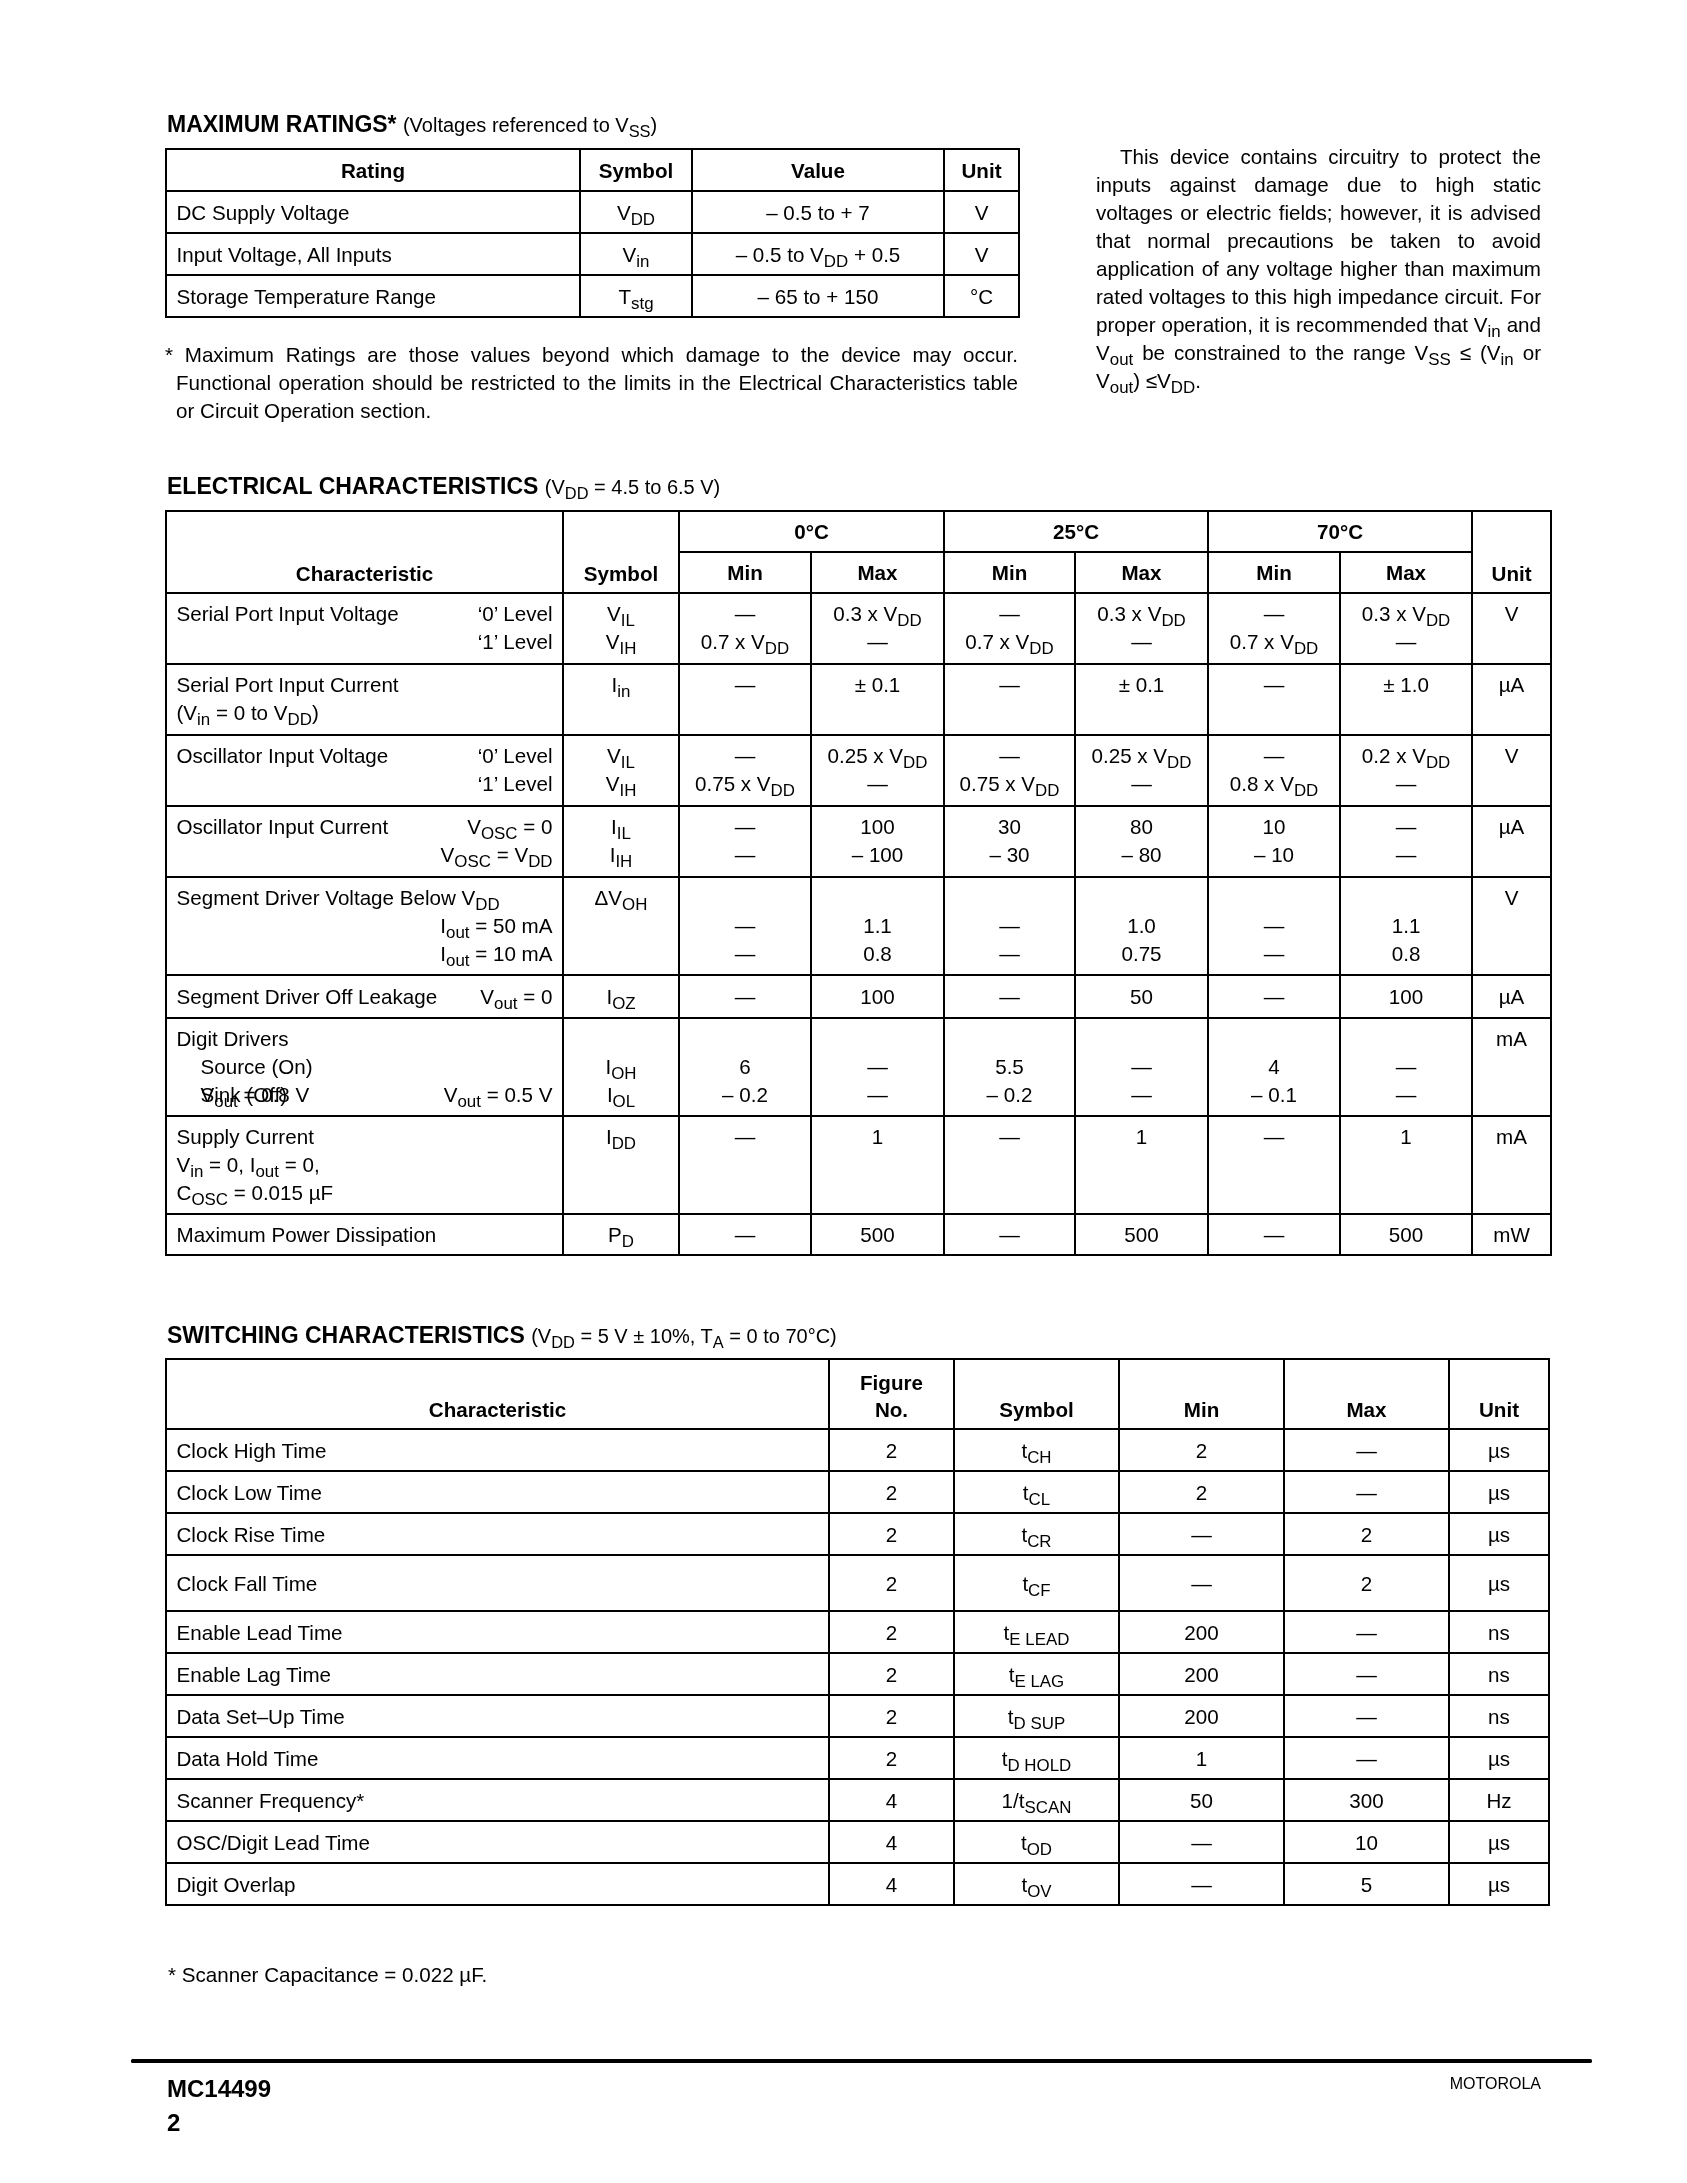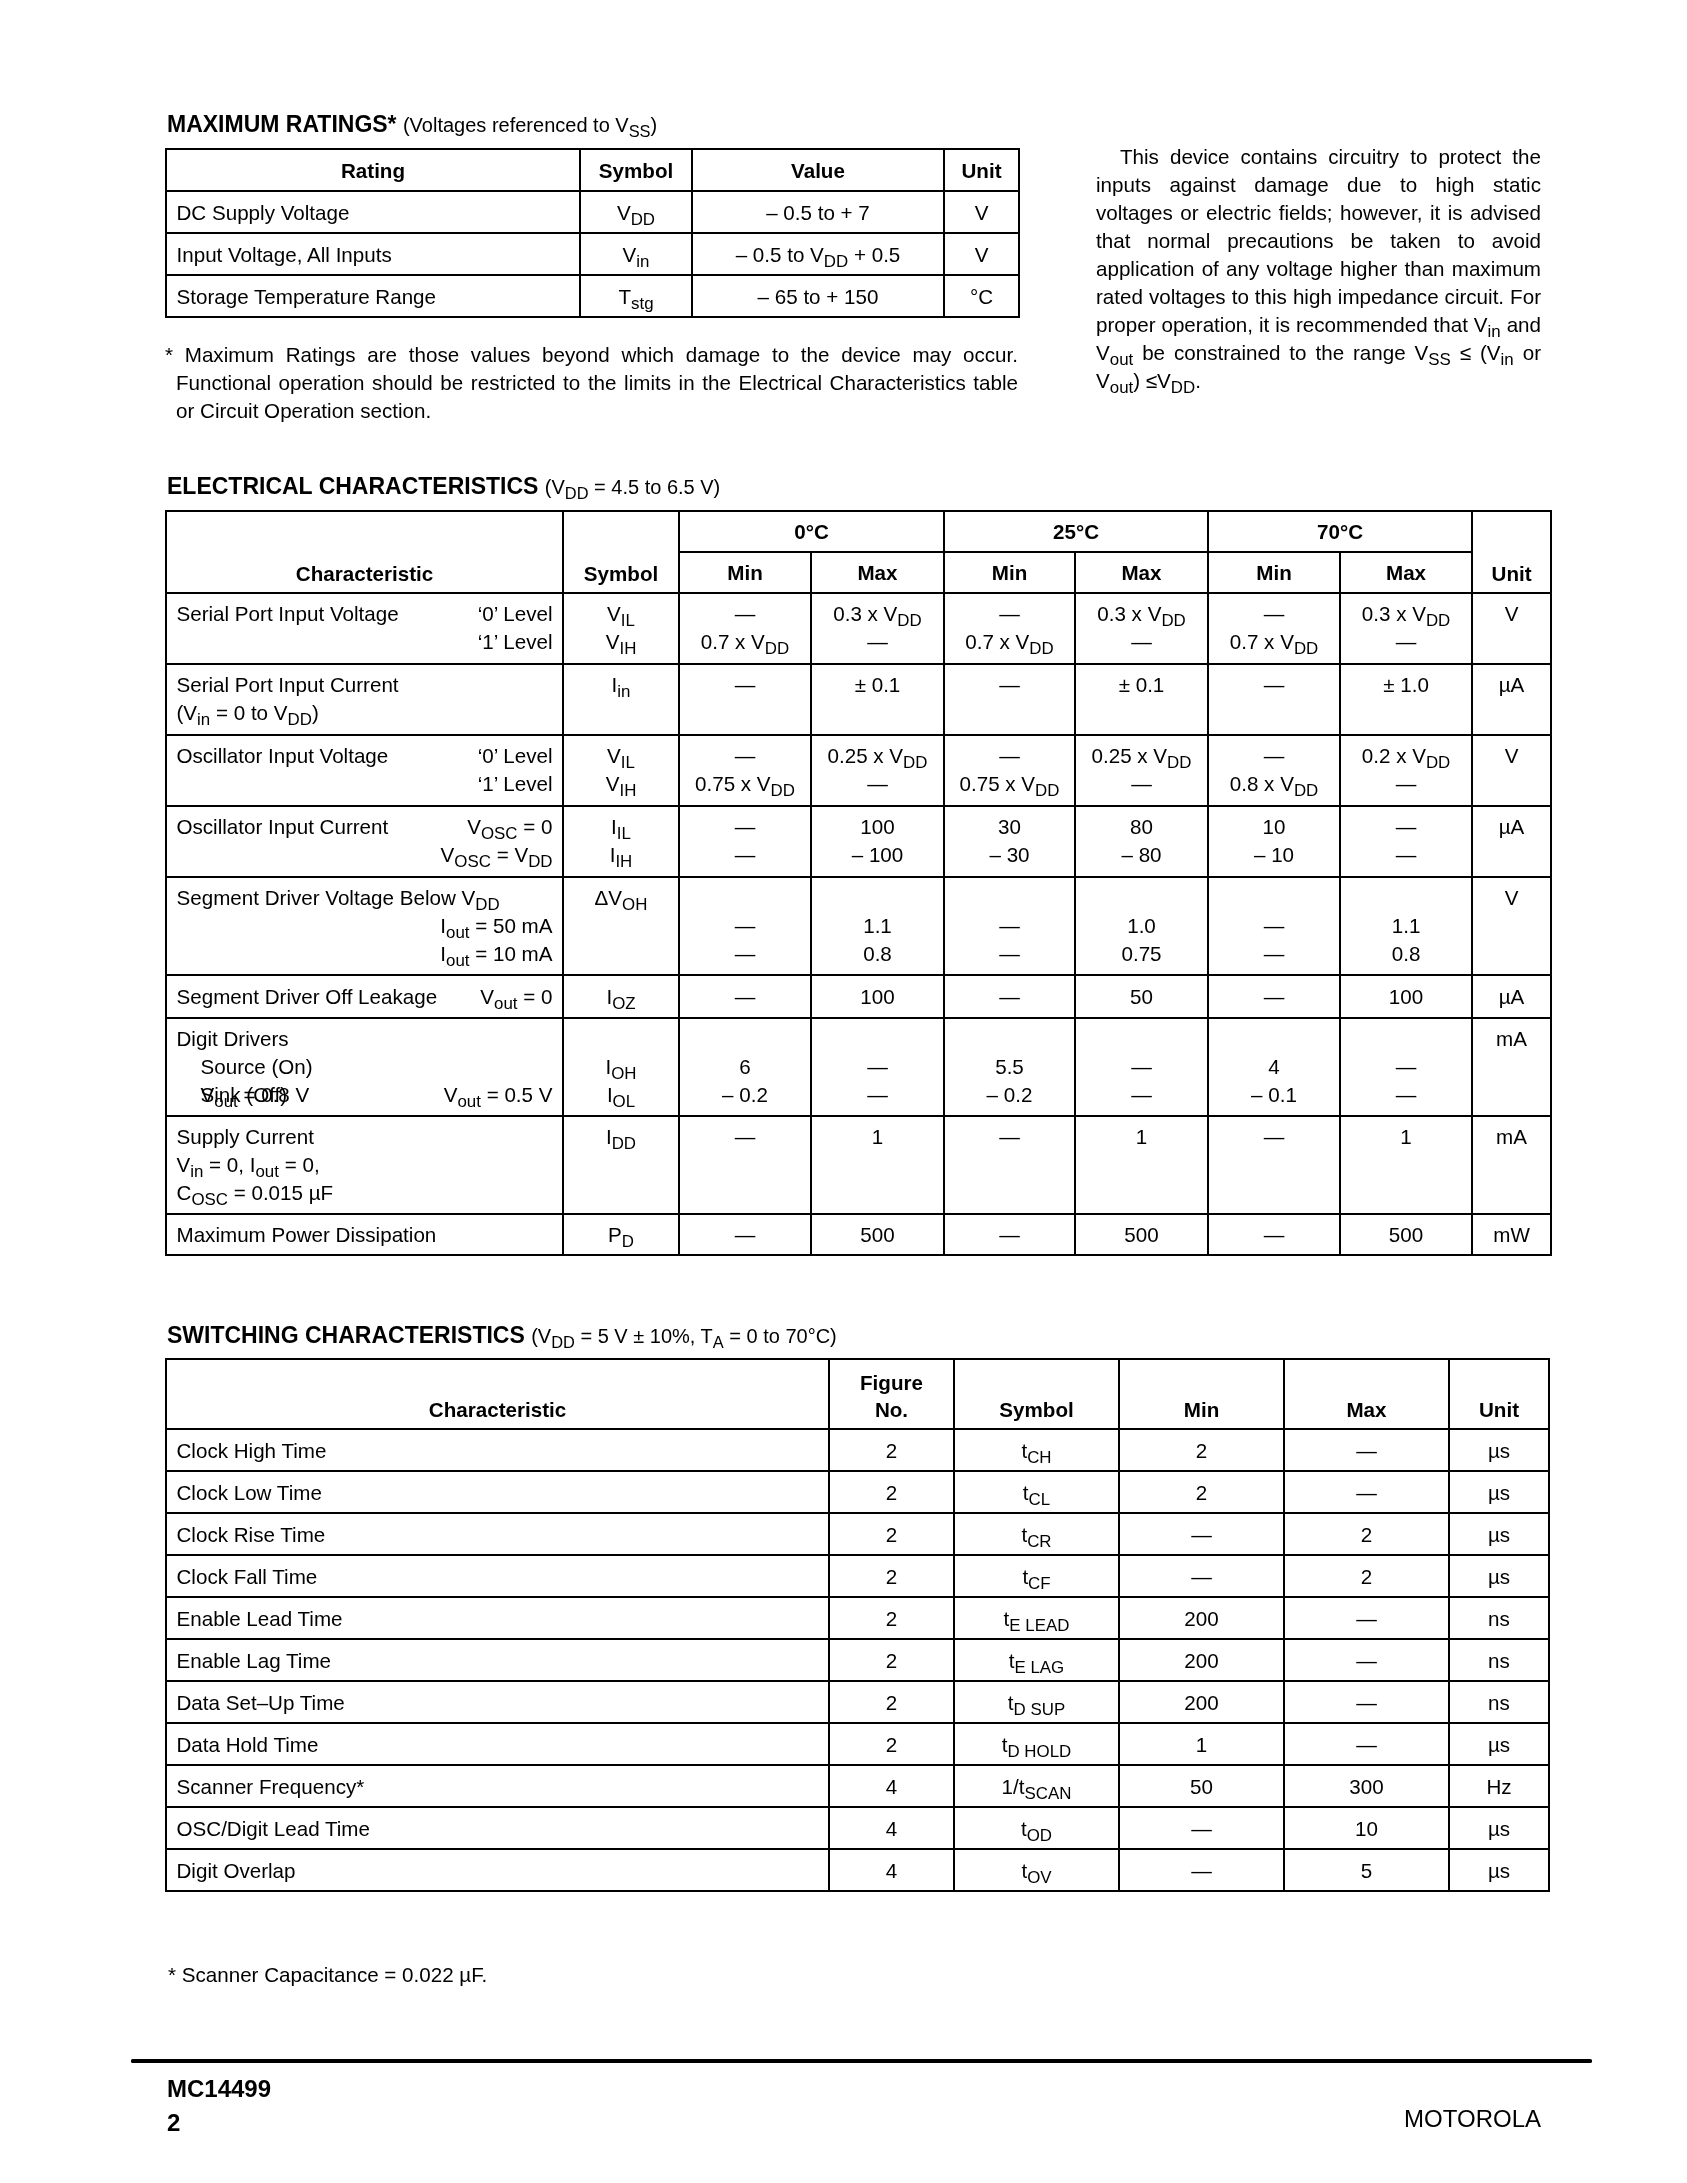--- a/index.html
+++ b/index.html
@@ -15,21 +15,21 @@
   th { font-weight:bold; text-align:center; }
   td.c { text-align:center; }
   td.l { text-align:left; }
   td.top { vertical-align:top; padding-top:6.4px; }
   .lines div { height:28px; line-height:28px; white-space:nowrap; }
   .right { text-align:right; }
   .note { font-size:20.6px; line-height:28px; text-align:justify;margin-top:21px; }
   .side-para { font-size:20.6px; line-height:28px; text-align:justify; text-align-last:left; }
   .footer-rule { position:absolute; left:131px; top:2059px; width:1461px; height:4px; background:#000; border-radius:1.6px; }
   .foot-l { font-size:24px; font-weight:bold; }
-  .foot-r { font-size:24px;margin-top:30px; }
+  .foot-r { font-size:16px; }
 </style>
 </head>
 <body>
 
 <div class="abs sec-title" style="left:167px; top:111px;">
   <b>MAXIMUM RATINGS*</b>
   <span class="cond"><span>(Voltages referenced to V</span><sub>SS</sub><span>)</span></span>
 </div>
 
 <table style="left:165px; top:148px; width:853px;">
@@ -466,21 +466,21 @@
         <td class="c">µs</td>
       </tr>
       <tr style="height: 42px;">
         <td class="l">Clock Rise Time</td>
         <td class="c">2</td>
         <td class="c"><span>t</span><sub>CR</sub></td>
         <td class="c">—</td>
         <td class="c">2</td>
         <td class="c">µs</td>
       </tr>
-      <tr style="height: 42px;">
+      <tr style="height: 56px;">
         <td class="l">Clock Fall Time</td>
         <td class="c">2</td>
         <td class="c"><span>t</span><sub>CF</sub></td>
         <td class="c">—</td>
         <td class="c">2</td>
         <td class="c">µs</td>
       </tr>
       <tr style="height: 42px;">
         <td class="l">Enable Lead Time</td>
         <td class="c">2</td>

